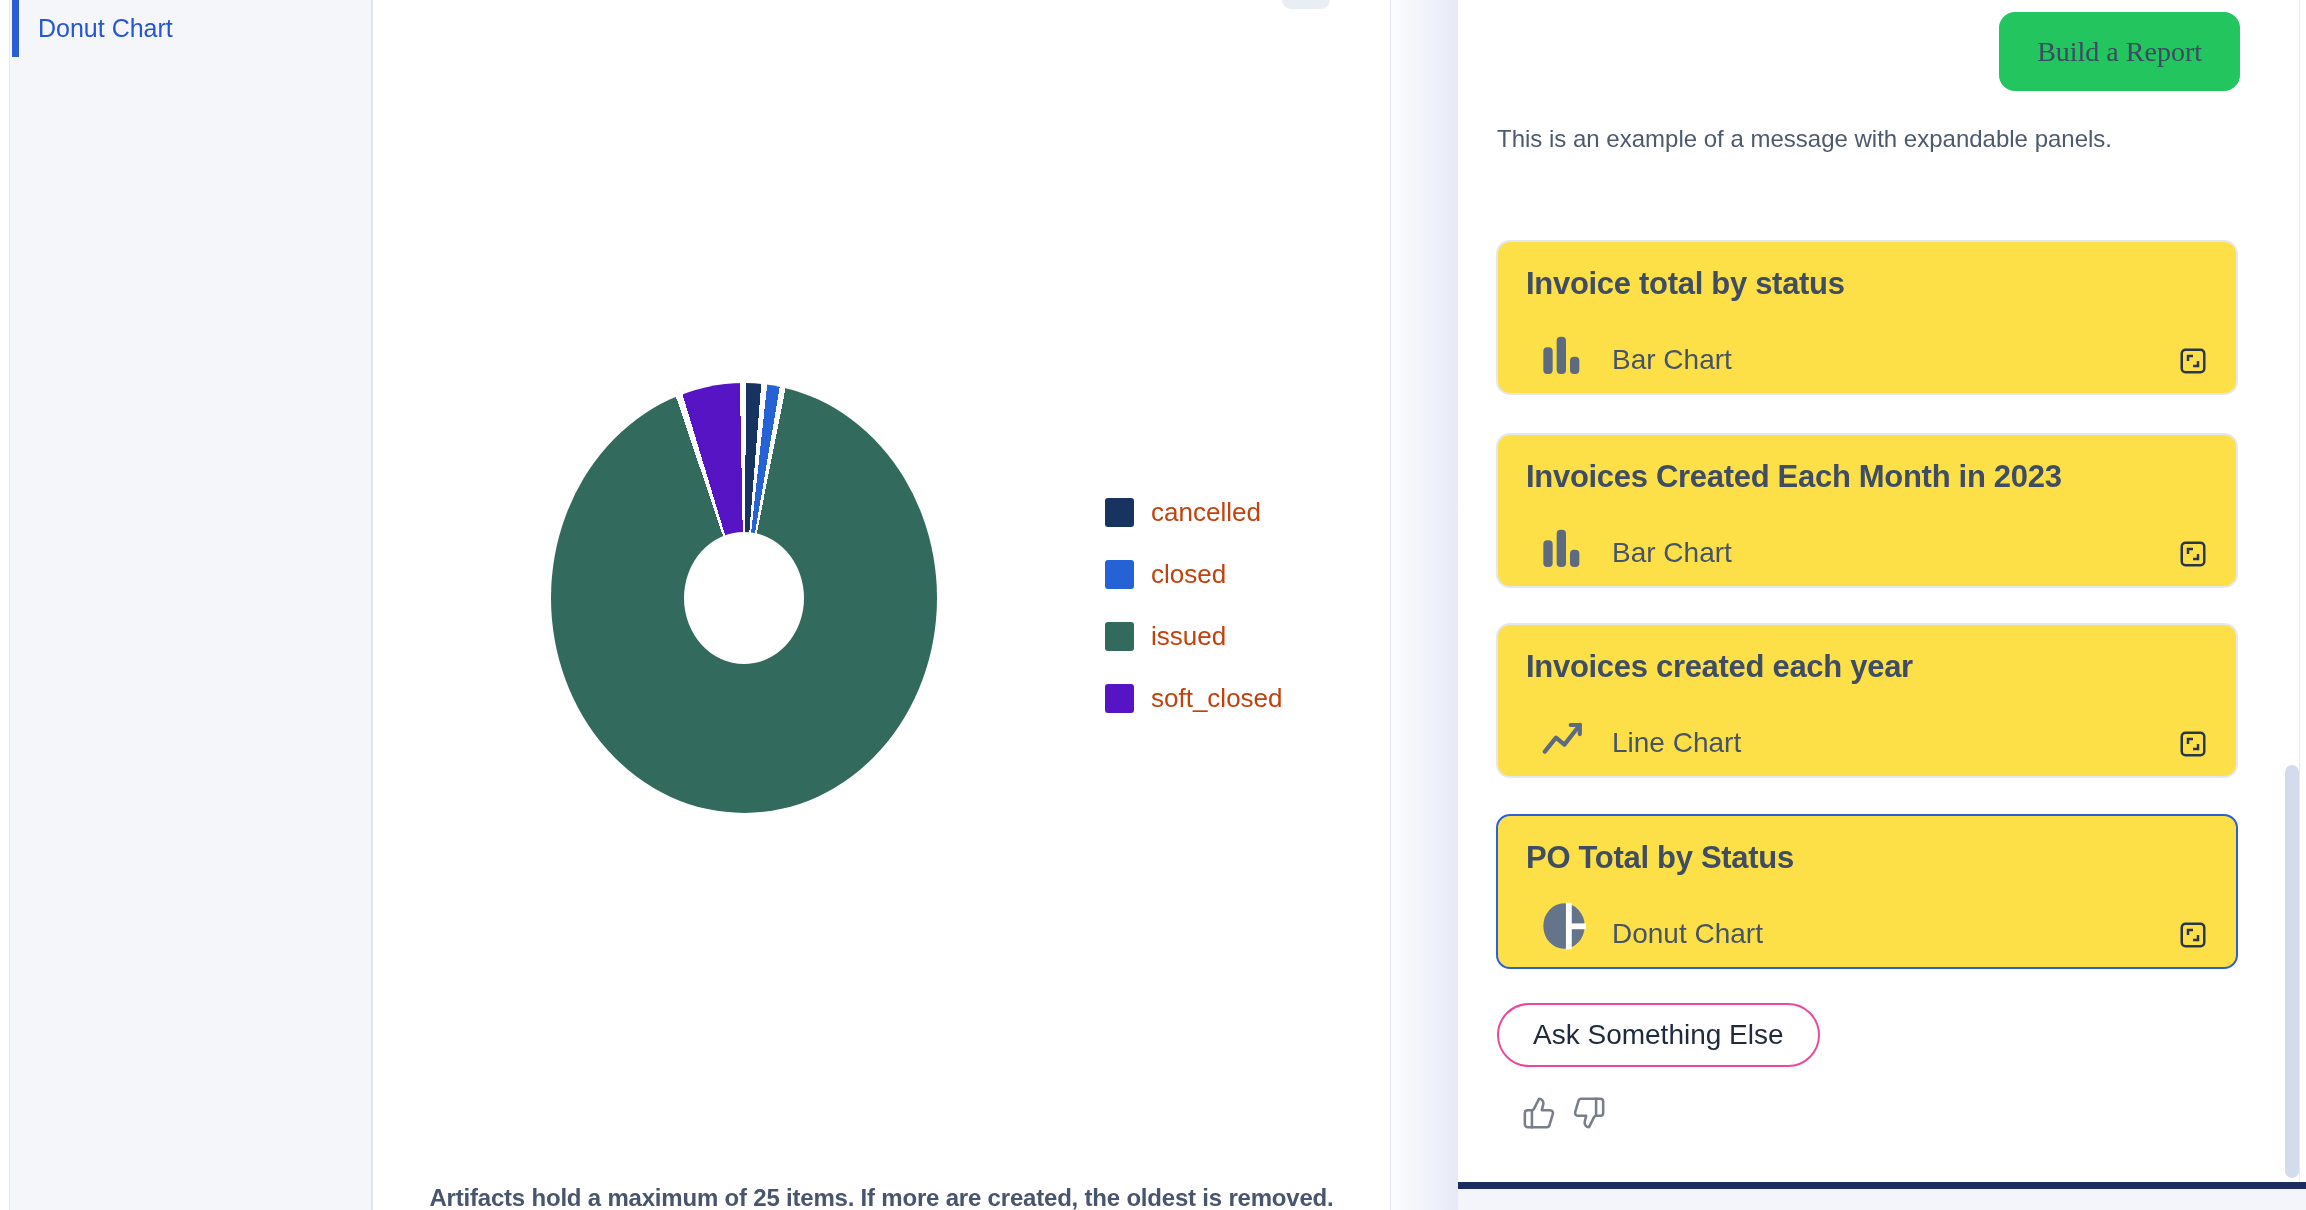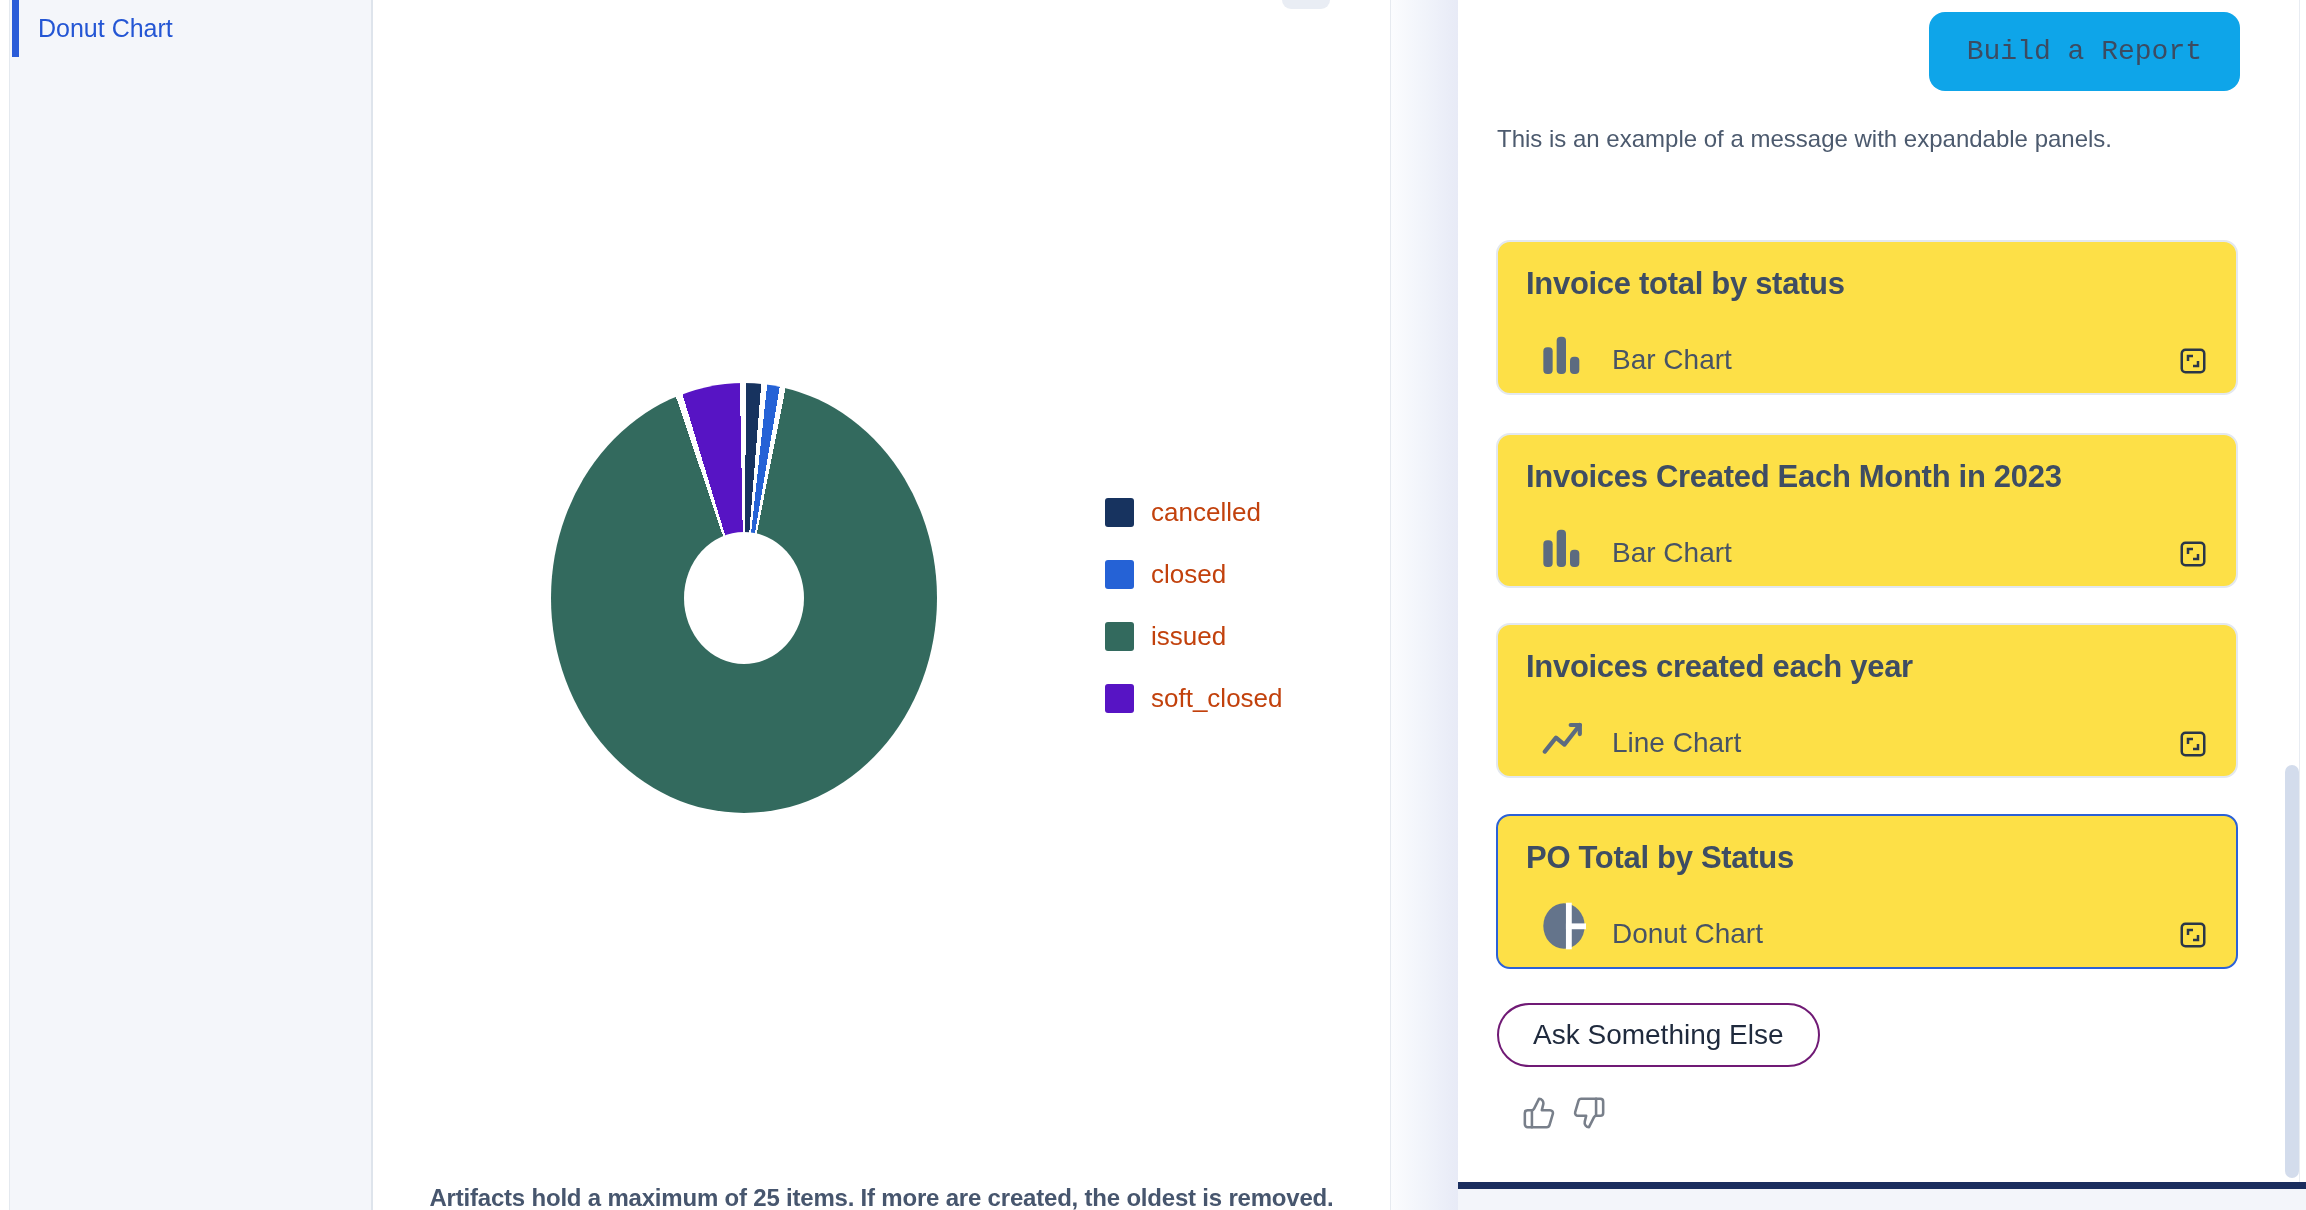--- a/index.html
+++ b/index.html
@@ -32,36 +32,36 @@
 
   
   .gutter { position:absolute; left:1390px; top:0; width:68px; height:1210px;
             border-left:1px solid #e6eaf0;
             background:linear-gradient(to right,#fbfcfe 0%, #f0f3fa 55%, #e7eaf6 100%);
             cursor:col-resize; }
 
   
   .chat { position:absolute; left:1458px; top:0; width:848px; height:1210px; background:#fff; }
   .build-row { position:absolute; top:12px; right:66px; }
-  .build-btn { background:#0ea5e9; border:none; border-radius:16px; height:79px; padding:0 38px;
-               font-size:28px; color:#3c4b61; font-family:Liberation Mono, monospace; cursor:pointer; }
+  .build-btn { background:#22c55e; border:none; border-radius:16px; height:79px; padding:0 38px;
+               font-size:28px; color:#3c4b61; font-family:Liberation Serif, serif; cursor:pointer; }
   .message { position:absolute; left:39px; top:118px; width:700px;
              font-size:24px; line-height:41px; color:#4c5a6e; }
   .card { position:absolute; left:38px; width:742px; height:155px;
           border:2px solid #e3e8ef; border-radius:14px; background:#fde047;
           padding:24px 28px; cursor:pointer; }
   .card.selected { border-color:#2b61d7; }
   .card-title { font-size:31px; font-weight:bold; color:#3e4d63; letter-spacing:-0.3px; }
   .card-row { position:absolute; left:44px; right:28px; top:88px; height:46px;
               display:flex; align-items:flex-end; }
   .card-icon { width:44px; display:flex; align-items:center; }
   .card-type { margin-left:26px; font-size:28px; color:#475366; }
   .expand-icon { margin-left:auto; display:flex; cursor:pointer; }
   .ask-btn { position:absolute; left:39px; top:1003px; height:64px; padding:0 34px;
-             border:2px solid #701a75; border-radius:32px; background:#fff;
+             border:2px solid #ec4899; border-radius:32px; background:#fff;
              font-size:28px; color:#1f2a3d; font-family:inherit; cursor:pointer; }
   .feedback { position:absolute; left:64px; top:1096px; display:flex; gap:16px; }
   .fb-icon { cursor:pointer; display:flex; }
   .bottom-line { position:absolute; left:0; right:0; top:1182px; height:7px; background:#1a2d5e; }
   .bottom-strip { position:absolute; left:0; right:0; top:1189px; bottom:0; background:#f3f5fa; }
   .chat-track { position:absolute; left:841px; top:0; width:1px; height:1182px; background:#e8ecf2; }
   .chat-thumb { position:absolute; left:827px; top:765px; width:14px; height:413px;
                 background:#d3dcec; border-radius:8px; cursor:grab; }
   svg { display:block; }
 </style>

